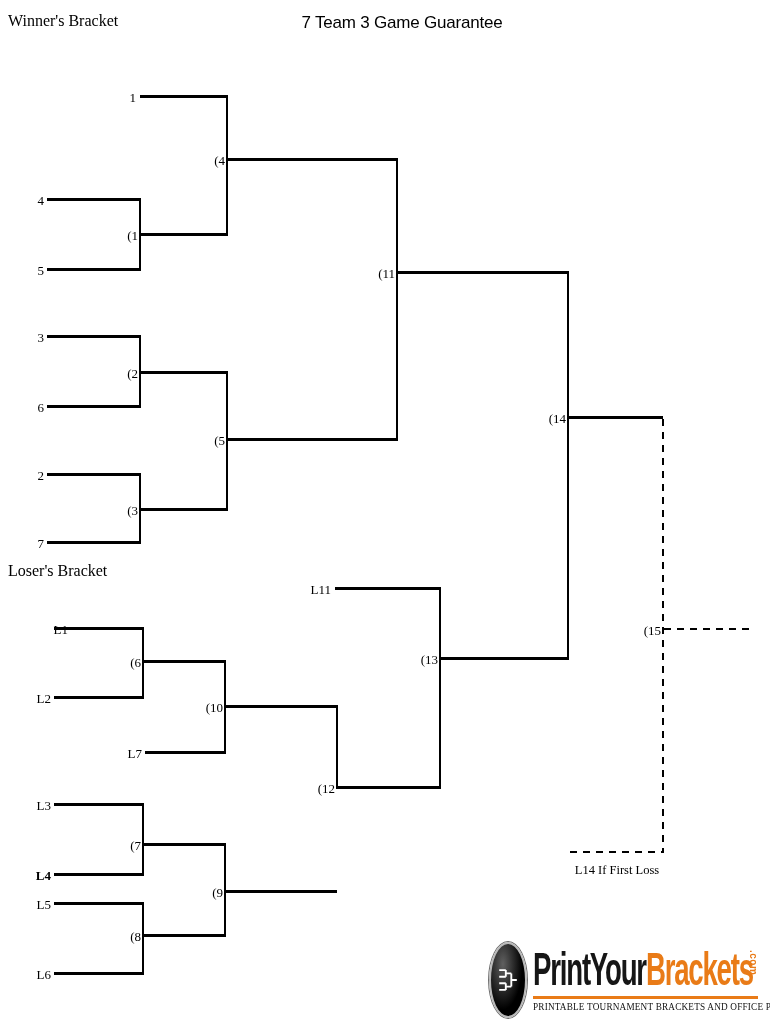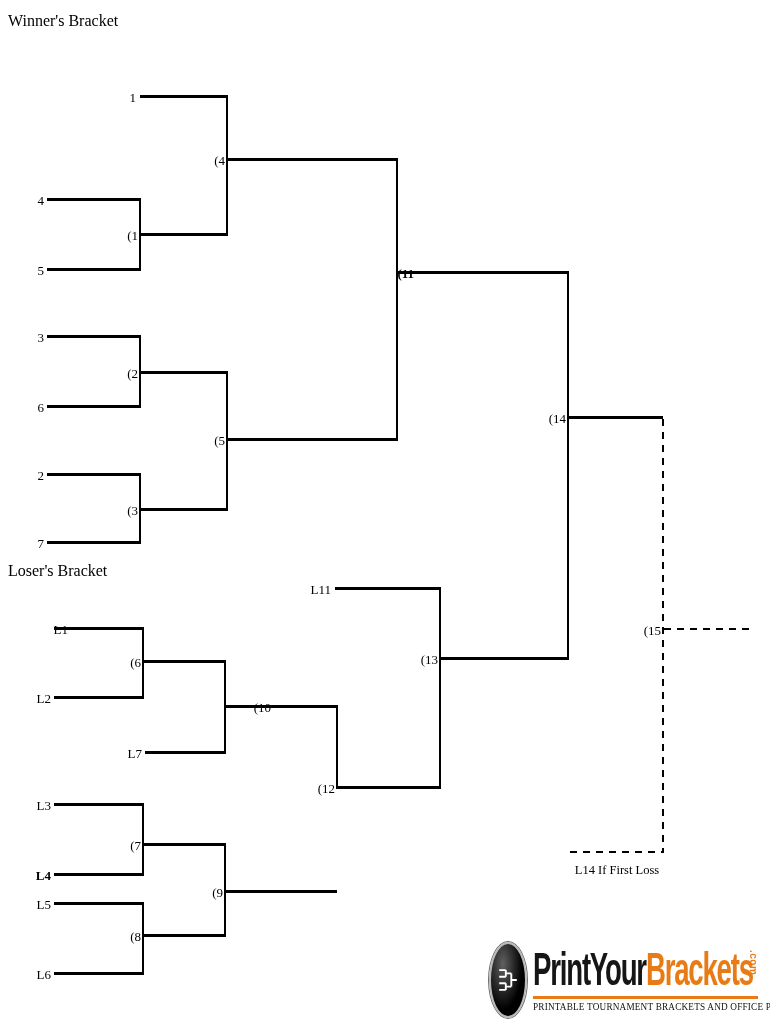--- a/index.html
+++ b/index.html
@@ -36,20 +36,21 @@
   #logo-tagline{position:absolute;left:47px;top:64px;font-family:"Liberation Serif",serif;
                 font-size:9.5px;letter-spacing:0.2px;color:#111;white-space:nowrap;
                 transform:scaleX(0.97);transform-origin:left top;}
 </style>
 </head>
 <body>
 
 <div id="page">
 
   <div class="hdr" style="left:8px;top:12px;">Winner's Bracket</div>
+  <div id="title">7 Team 3 Game Guarantee</div>
   <div class="hdr" style="left:8px;top:562px;">Loser's Bracket</div>
 
   <div class="hl" style="left:140px;top:95px;width:87px;"></div>
   <div class="hl" style="left:47px;top:198px;width:93px;"></div>
   <div class="hl" style="left:47px;top:268px;width:93px;"></div>
   <div class="vl" style="left:139px;top:198px;height:73px;"></div>
   <div class="hl" style="left:140px;top:233px;width:87px;"></div>
   <div class="vl" style="left:226px;top:95px;height:141px;"></div>
   <div class="hl" style="left:227px;top:158px;width:170px;"></div>
 
@@ -120,25 +121,25 @@
   <div class="lbl ra" style="left:51px;top:805px;">L3</div>
   <div class="lbl ra" style="left:51px;top:875px;font-weight:bold;">L4</div>
   <div class="lbl ra" style="left:51px;top:904px;">L5</div>
   <div class="lbl ra" style="left:51px;top:974px;">L6</div>
 
   <div class="lbl ra" style="left:138px;top:235px;">(1</div>
   <div class="lbl ra" style="left:225px;top:160px;">(4</div>
   <div class="lbl ra" style="left:138px;top:373px;">(2</div>
   <div class="lbl ra" style="left:138px;top:510px;">(3</div>
   <div class="lbl ra" style="left:225px;top:440px;">(5</div>
-  <div class="lbl ra" style="left:414px;top:273px;font-weight:bold;">(11</div>
+  <div class="lbl ra" style="left:395px;top:273px;">(11</div>
   <div class="lbl ra" style="left:566px;top:418px;">(14</div>
   <div class="lbl ra" style="left:661px;top:630px;">(15</div>
   <div class="lbl ra" style="left:141px;top:662px;">(6</div>
-  <div class="lbl ra" style="left:223px;top:707px;margin-left:48px;">(10</div>
+  <div class="lbl ra" style="left:223px;top:707px;">(10</div>
   <div class="lbl ra" style="left:438px;top:659px;">(13</div>
   <div class="lbl ra" style="left:335px;top:788px;">(12</div>
   <div class="lbl ra" style="left:141px;top:845px;">(7</div>
   <div class="lbl ra" style="left:223px;top:892px;">(9</div>
   <div class="lbl ra" style="left:141px;top:936px;">(8</div>
 
   <div id="l14note">L14 If First Loss</div>
 
   <div id="logo">
     <div id="logo-oval">

